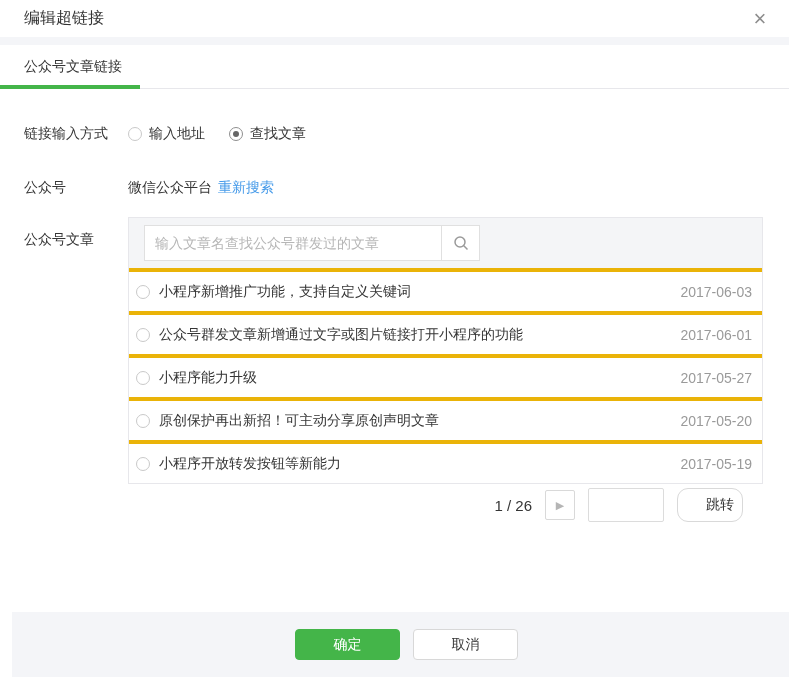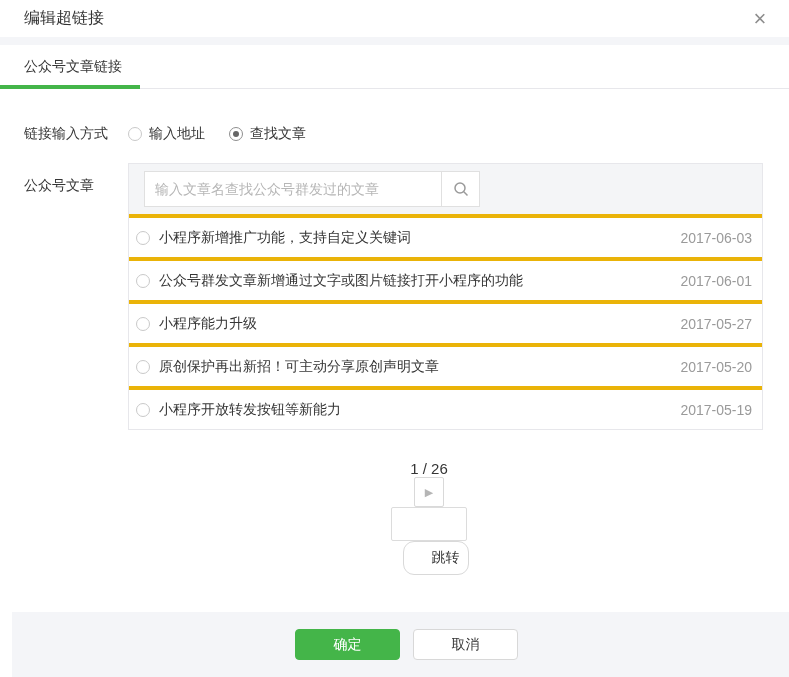--- a/index.html
+++ b/index.html
@@ -65,23 +65,22 @@
   .article-row {
     height:43px; display:flex; align-items:center;
     border-top:4px solid #eab308; padding:0 10px 0 7px; cursor:pointer; background:#fff;
   }
   .article-row .radio-circle { margin-right:9px; }
   .article-title { flex:1; font-size:14px; color:#353535; white-space:nowrap; overflow:hidden; }
   .article-date { font-size:14px; color:#9a9a9a; flex:none; }
 
   
   .pagination {
-    width:635px; margin-top:30px; display:flex; align-items:center;
+    width:635px; margin-top:4px; display:flex; justify-content:flex-end; align-items:center;
     padding-right:20px;
-    flex-direction:column;
   }
   .page-indicator { font-size:15px; color:#353535; margin-right:13px; }
   .next-btn {
     width:30px; height:30px; border:1px solid #d9d9d9; background:#fff; border-radius:2px;
     color:#b5b5b5; font-size:11px; line-height:28px; text-align:center; cursor:pointer; margin-right:13px;
   }
   .jump-input {
     width:76px; height:34px; border:1px solid #dcdcdc; background:#fff; border-radius:2px;
     margin-right:13px; padding:0 8px; font-size:14px; outline:none; font-family:inherit;
   }
@@ -125,20 +124,25 @@
           <span class="radio-circle"></span>
           <span class="radio-label">输入地址</span>
         </label>
         <label class="radio-option selected">
           <span class="radio-circle"></span>
           <span class="radio-label">查找文章</span>
         </label>
       </div>
     </div>
 
+    <div class="form-row row-account">
+      <span class="form-label">公众号</span>
+      <span class="account-value">微信公众平台</span>
+      <a class="account-link">重新搜索</a>
+    </div>
 
     <div class="form-row row-articles">
       <span class="form-label">公众号文章</span>
 
       <div>
         <div class="article-box">
           <div class="search-band">
             <input class="search-input" type="text" placeholder="输入文章名查找公众号群发过的文章" style="">
             <button class="search-btn">
               <svg width="18" height="18" viewBox="0 0 18 18">

